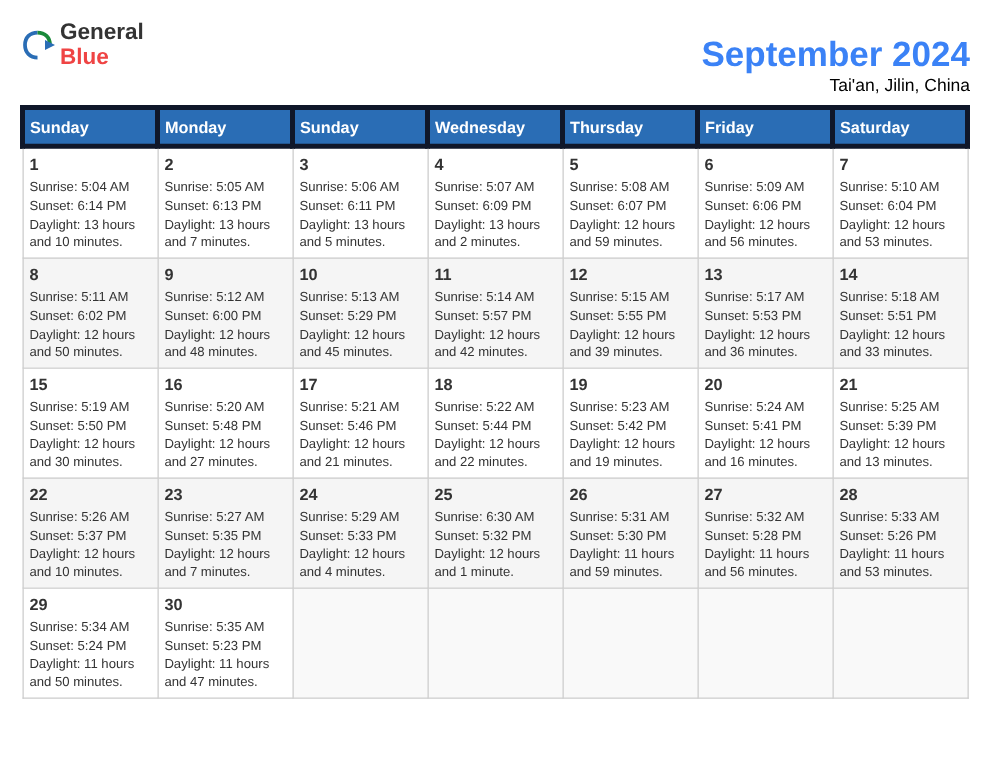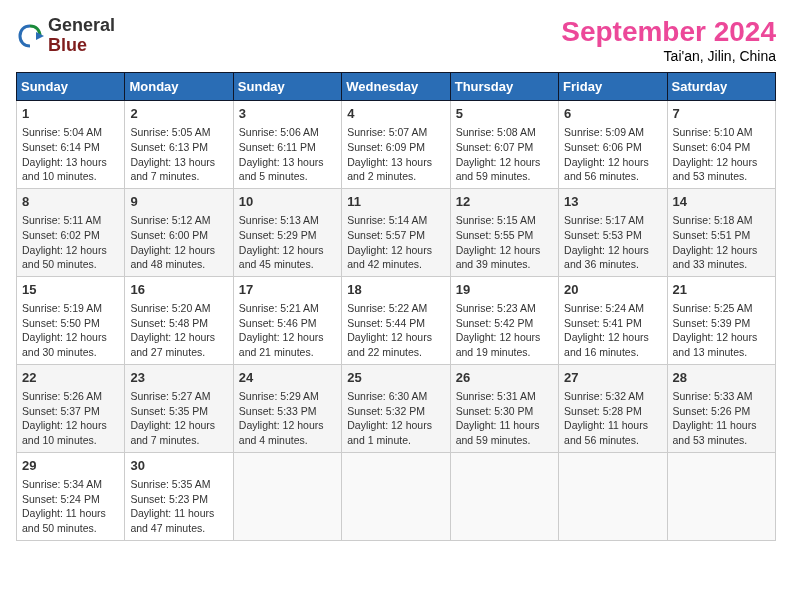--- a/index.html
+++ b/index.html
@@ -20,50 +20,51 @@
       display: flex;
       align-items: center;
       gap: 4px;
     }
     .logo-text {
       font-size: 18px;
       font-weight: bold;
       line-height: 1.1;
     }
     .logo-text .general { color: #333; }
-    .logo-text .blue { color: #7f1d1d; }
+    .logo-text .blue { color: #ef4444; }
     .logo-icon {
       width: 28px;
       height: 28px;
     }
     .title-block {
       text-align: right;
     }
     .month-title {
       font-size: 28px;
       font-weight: bold;
-      color: #ec4899;
+      color: #3b82f6;
+      margin-top: 12px;
     }
     .location {
       font-size: 14px;
       color: #000000;
     }
     table {
       width: 100%;
       border-collapse: collapse;
       font-size: 11px;
     }
     th {
       background-color: #2a6db5;
       color: #fff;
       padding: 6px 4px;
       text-align: left;
       font-size: 13px;
       font-weight: bold;
-      border: 1px solid #0f172a;
+      border: 4px solid #0f172a;
     }
     td {
       border: 1px solid #ccc;
       vertical-align: top;
       padding: 4px 5px;
       width: 14.28%;
       height: 80px;
       color: #333;
       font-size: 10.5px;
       line-height: 1.4;

